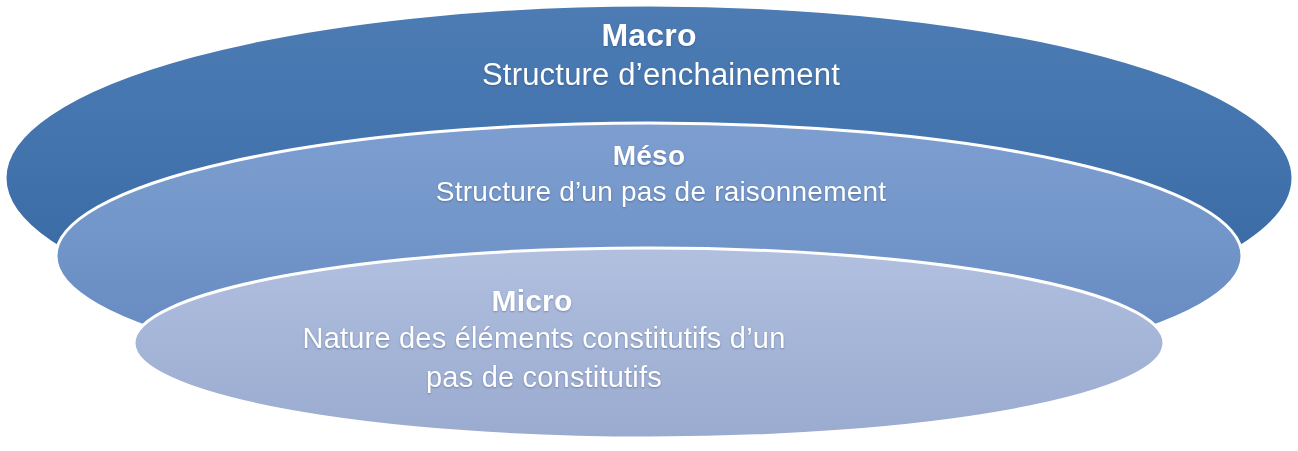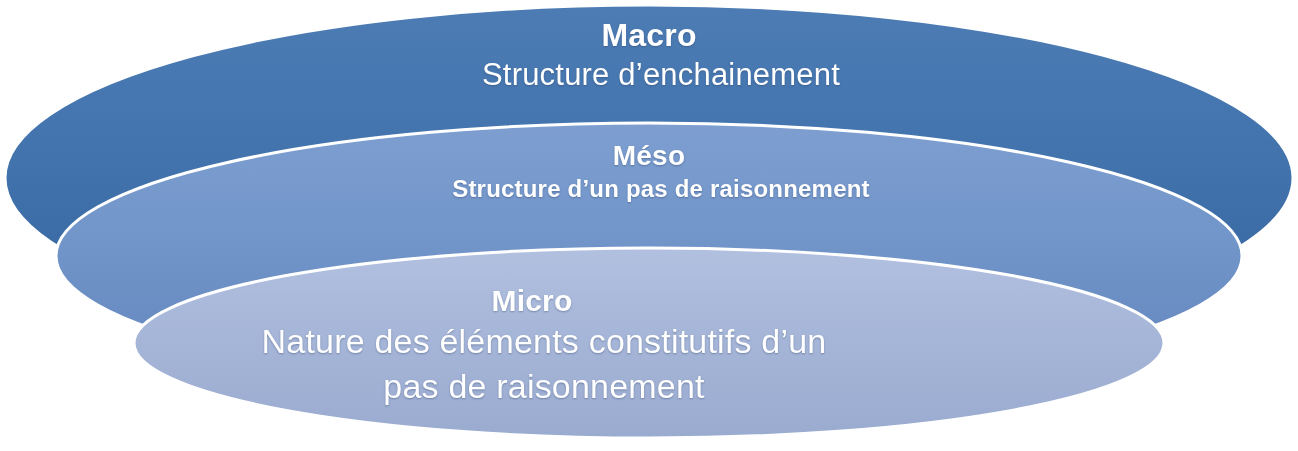--- a/index.html
+++ b/index.html
@@ -54,30 +54,30 @@
   #macro-text .layer-title { font-size: 32px; }
   #macro-text .layer-sub   { font-size: 31px; margin-top: 2px; }
 
   
   #meso-text {
     left: 0;
     top: 139px;
     width: 1298px;
   }
   #meso-text .layer-title { font-size: 28px; }
-  #meso-text .layer-sub   { font-size: 24px; margin-top: 3px; font-weight: bold; }
+  #meso-text .layer-sub   { font-size: 28px; margin-top: 3px; }
 
   
   #micro-text {
     left: 0;
     top: 283px;
     width: 1064px;
   }
   #micro-text .layer-title { font-size: 30px; }
-  #micro-text .layer-sub   { font-size: 34px; margin-top: 3px; line-height: 1.22; }
+  #micro-text .layer-sub   { font-size: 29px; margin-top: 3px; line-height: 1.22; }
 </style>
 </head>
 <body>
 
 <div id="stage">
 
   <svg viewBox="0 0 1298 451" xmlns="http://www.w3.org/2000/svg">
     <defs>
       <linearGradient id="gradMacro" x1="0" y1="0" x2="0" y2="1">
         <stop offset="0%" stop-color="#4d7cb4"></stop>
@@ -109,16 +109,16 @@
   </div>
 
   <div class="layer-text" id="meso-text">
     <span class="layer-title">Méso</span>
     <span class="layer-sub">Structure d’un pas de raisonnement</span>
   </div>
 
   <div class="layer-text" id="micro-text">
     <span class="layer-title">Micro</span>
     <span class="layer-sub">Nature des éléments constitutifs d’un</span>
-    <span class="layer-sub">pas de raisonnement</span>
+    <span class="layer-sub">pas de constitutifs</span>
   </div>
 
 </div>
 
 </body></html>

